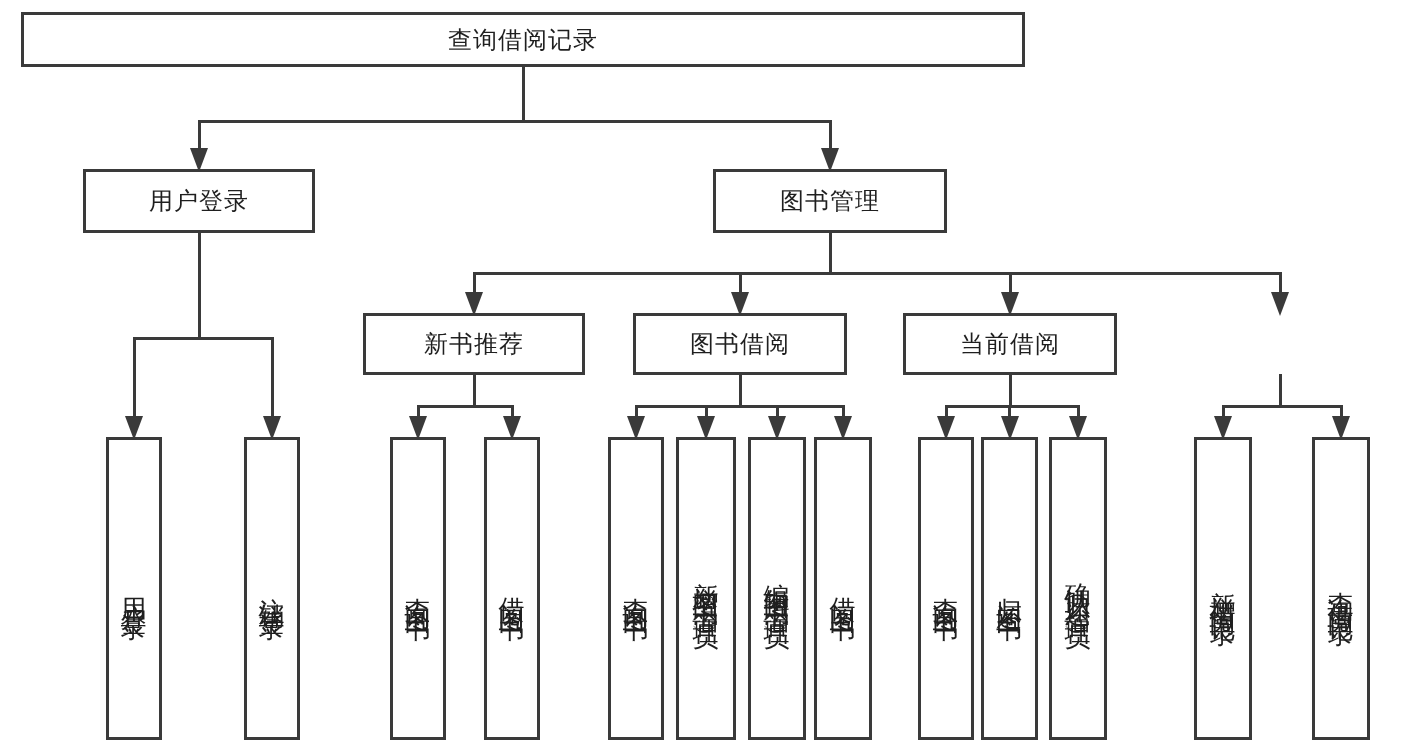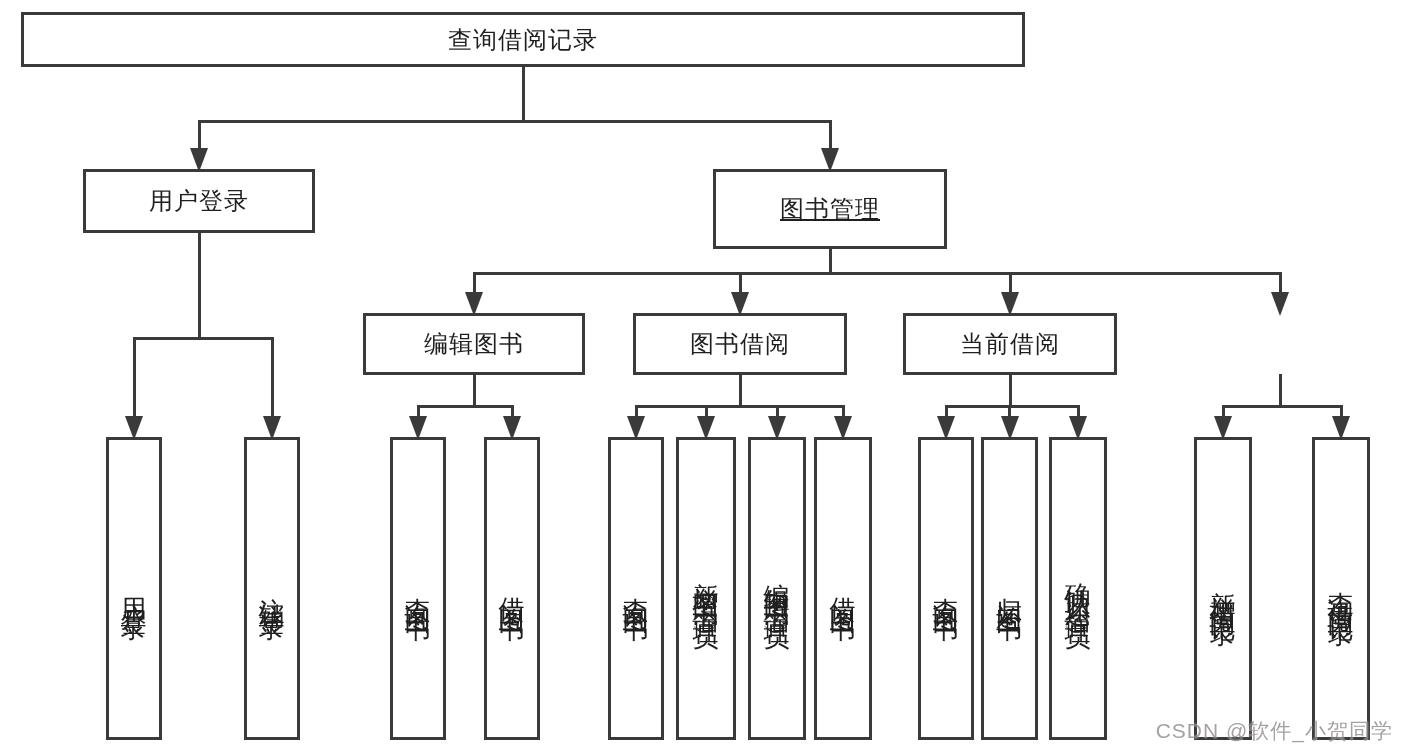--- a/index.html
+++ b/index.html
@@ -63,32 +63,31 @@
     letter-spacing: 1px;
     z-index: 5;
     text-shadow: 0 0 2px #ffffff;
     white-space: nowrap;
   }
 </style>
 </head>
 <body>
 
 <div class="canvas">
-  <div class="watermark">CSDN @软件_小贺同学</div>
 <div class="node h" style="left: 21px; top: 12px; width: 1004px; height: 55px;">
       <span class="label">查询借阅记录</span>
     </div>
     <div class="node h" style="left: 83px; top: 169px; width: 232px; height: 64px;">
       <span class="label">用户登录</span>
     </div>
-    <div class="node h" style="left: 713px; top: 169px; width: 234px; height: 80px; text-decoration: underline;">
+    <div class="node h" style="left: 713px; top: 169px; width: 234px; height: 64px;">
       <span class="label">图书管理</span>
     </div>
     <div class="node h" style="left: 363px; top: 313px; width: 222px; height: 62px;">
-      <span class="label">编辑图书</span>
+      <span class="label">新书推荐</span>
     </div>
     <div class="node h" style="left: 633px; top: 313px; width: 214px; height: 62px;">
       <span class="label">图书借阅</span>
     </div>
     <div class="node h" style="left: 903px; top: 313px; width: 214px; height: 62px;">
       <span class="label">当前借阅</span>
     </div>
     <div class="node v" style="left: 106px; top: 437px; width: 56px; height: 303px;">
       <span class="label">用户登录</span>
     </div>

